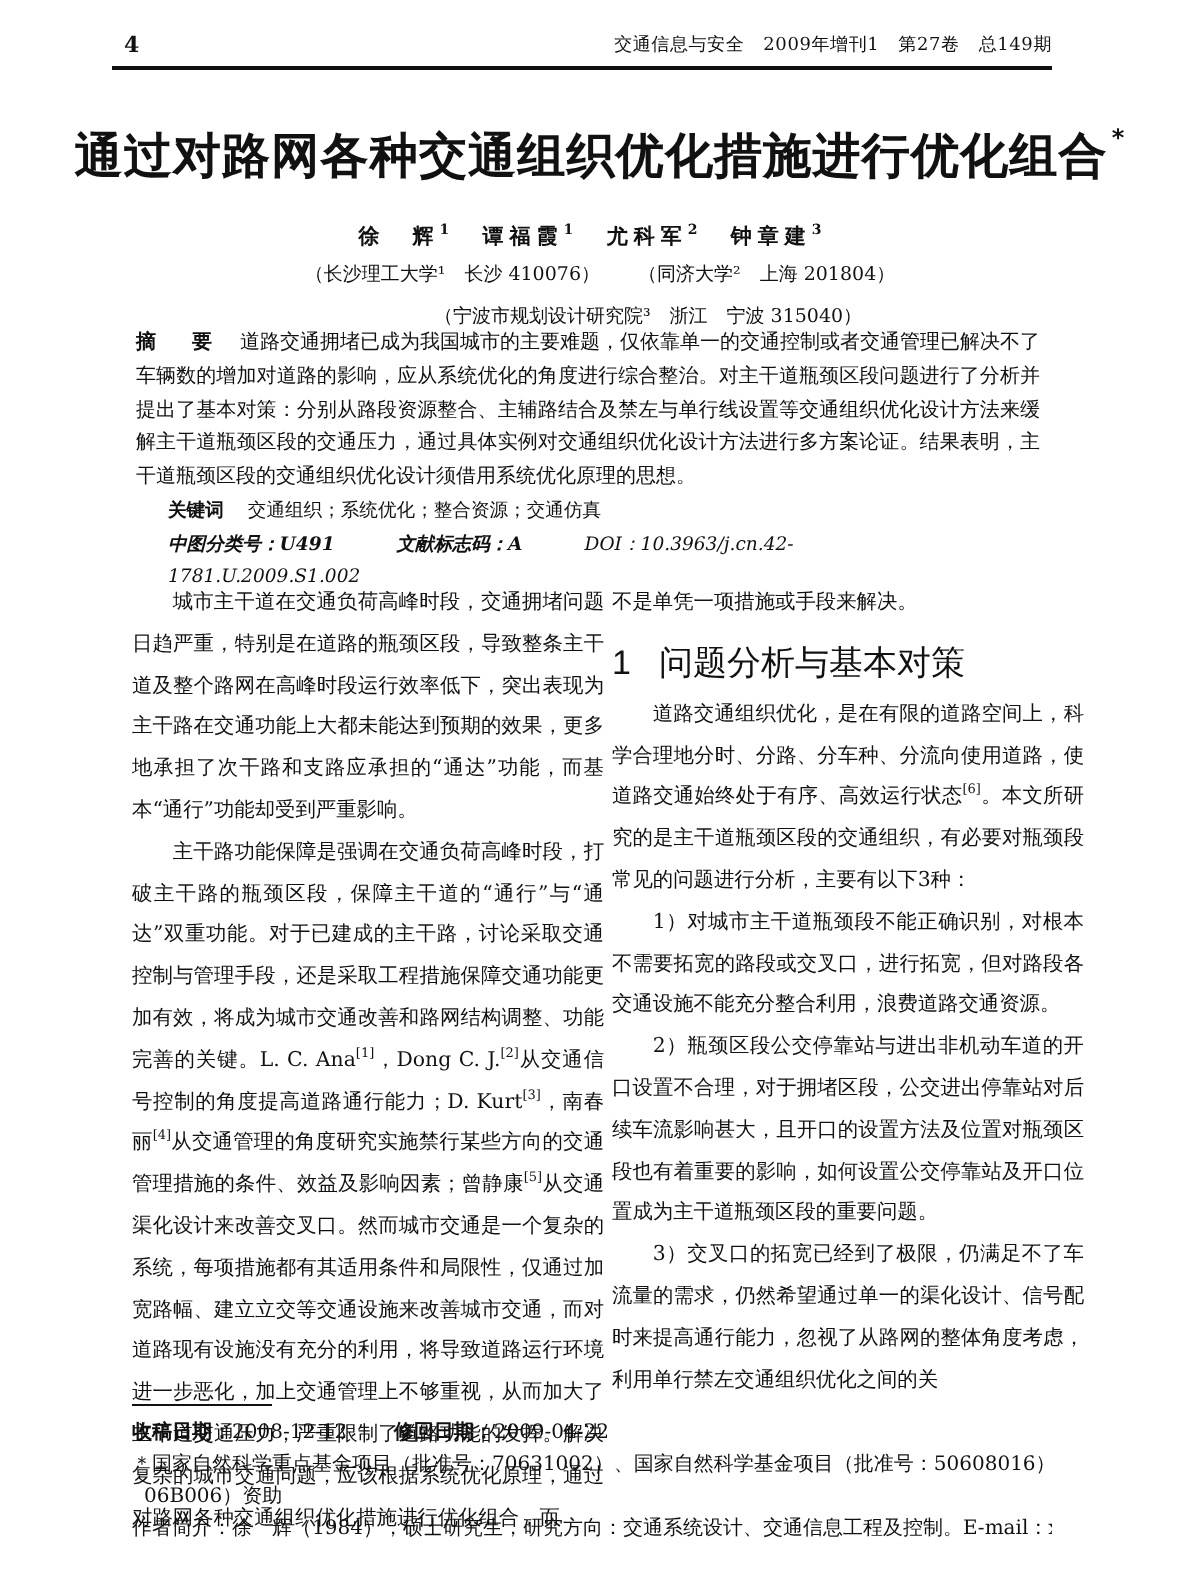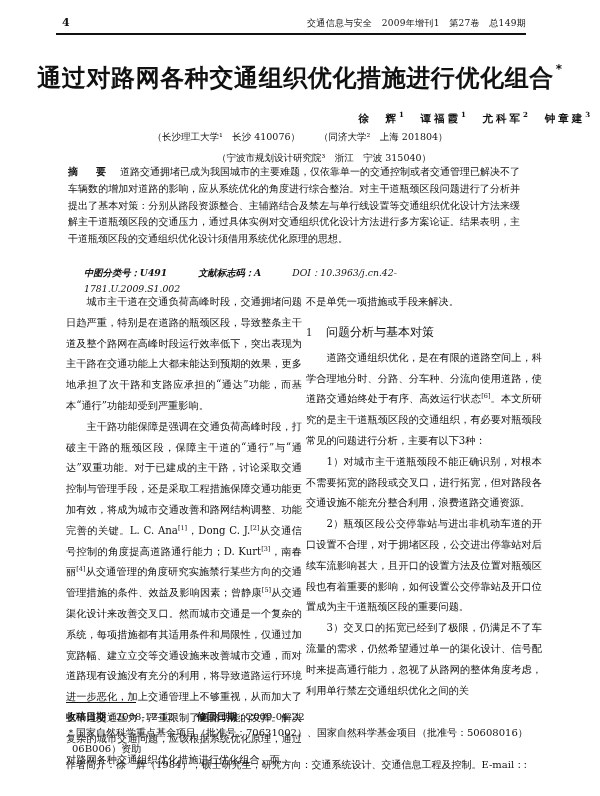--- a/index.html
+++ b/index.html
@@ -13,21 +13,21 @@
   .page-number { position: absolute; left: 6px; top: 0; font-size: 11px; font-weight: bold; }
   .journal-info { position: absolute; right: 0; top: 0; letter-spacing: 0.3px; }
   .header-rule { position: absolute; left: 56px; right: 74px; top: 33px; height: 0;
                  border-top: 2px solid #111; }
 
   
   .title { position: absolute; left: 0; right: 0; top: 62px; text-align: center;
            font-family: "DejaVu Sans", "Liberation Sans", sans-serif;
            font-size: 24px; font-weight: bold; letter-spacing: 0.6px; color: #111; }
   .title sup { font-size: 12px; vertical-align: top; margin-left: 2px; }
-  .authors { position: absolute; left: 0; right: 0; top: 110px; text-align: right;
+  .authors { position: absolute; left: 0; right: 0; top: 110px; text-align: center;
              font-size: 10.5px; font-weight: bold; letter-spacing: 3px; }
   .authors sup { font-size: 7px; letter-spacing: 0; margin-right: 10px; }
   .affil { position: absolute; left: 0; right: 0; text-align: center; font-size: 9.5px; }
   .affil-1 { top: 131px; }
   .affil-2 { top: 152px; padding-left: 48px; }
   .affil span { margin: 0 8px; text-align: right; }
 
   
   .abstract { position: absolute; left: 68px; right: 80px; top: 164px;
               font-size: 10px; line-height: 16.8px; text-align: justify; }
@@ -39,22 +39,22 @@
   .kw-line .lbl { margin-right: 12px; }
   .cls-line span { margin-right: 28px; font-style: italic; }
 
   
   .col { position: absolute; top: 292px; width: 236px; font-size: 10.2px;
          line-height: 20.8px; text-align: justify; }
   .col-left { left: 66px; }
   .col-right { left: 306px; }
   .col p { margin: 0; text-indent: 2em; }
   .col p.noindent { text-indent: 0; }
-  .section-heading { font-family: Liberation Serif, serif;
-                     font-size: 12px; line-height: 24px; margin: 7px 0 4px 0; }
+  .section-heading { font-family: Liberation Sans, sans-serif;
+                     font-size: 17px; line-height: 24px; margin: 7px 0 4px 0; }
   .section-heading .num { margin-right: 14px; }
   .subsection-heading { font-family: "DejaVu Sans", "Liberation Sans", sans-serif;
                         font-size: 10px; font-weight: bold; line-height: 20px; }
   .subsection-heading .num { margin-right: 12px; }
   sup.ref { font-size: 6.5px; vertical-align: super; line-height: 0; }
 
   
   .footnote-rule { position: absolute; left: 66px; top: 702px; width: 70px;
                    border-top: 1px solid #111; }
   .footnotes { position: absolute; left: 66px; right: 74px; top: 709px;
@@ -95,20 +95,23 @@
     <span>（长沙理工大学¹　长沙 410076）</span>
     <span>（同济大学²　上海 201804）</span>
   </div>
   <div class="affil affil-2">
     <span>（宁波市规划设计研究院³　浙江　宁波 315040）</span>
   </div>
 
   <div class="abstract">
     <span class="lbl">摘　要</span><span>道路交通拥堵已成为我国城市的主要难题，仅依靠单一的交通控制或者交通管理已解决不了车辆数的增加对道路的影响，应从系统优化的角度进行综合整治。对主干道瓶颈区段问题进行了分析并提出了基本对策：分别从路段资源整合、主辅路结合及禁左与单行线设置等交通组织优化设计方法来缓解主干道瓶颈区段的交通压力，通过具体实例对交通组织优化设计方法进行多方案论证。结果表明，主干道瓶颈区段的交通组织优化设计须借用系统优化原理的思想。</span>
   </div>
+  <div class="kw-line">
+    <span class="lbl">关键词</span><span>交通组织；系统优化；整合资源；交通仿真</span>
+  </div>
   <div class="cls-line">
     <span class="lbl">中图分类号：U491</span>
     <span class="lbl">文献标志码：A</span>
     <span>DOI：10.3963/j.cn.42-1781.U.2009.S1.002</span>
   </div>
 
   <div class="col col-left">
     <p><span>城市主干道在交通负荷高峰时段，交通拥堵问题日趋严重，特别是在道路的瓶颈区段，导致整条主干道及整个路网在高峰时段运行效率低下，突出表现为主干路在交通功能上大都未能达到预期的效果，更多地承担了次干路和支路应承担的“通达”功能，而基本“通行”功能却受到严重影响。</span></p>
     <p><span>主干路功能保障是强调在交通负荷高峰时段，打破主干路的瓶颈区段，保障主干道的“通行”与“通达”双重功能。对于已建成的主干路，讨论采取交通控制与管理手段，还是采取工程措施保障交通功能更加有效，将成为城市交通改善和路网结构调整、功能完善的关键。L. C. Ana</span><sup class="ref">[1]</sup><span>，Dong C. J.</span><sup class="ref">[2]</sup><span>从交通信号控制的角度提高道路通行能力；D. Kurt</span><sup class="ref">[3]</sup><span>，南春丽</span><sup class="ref">[4]</sup><span>从交通管理的角度研究实施禁行某些方向的交通管理措施的条件、效益及影响因素；曾静康</span><sup class="ref">[5]</sup><span>从交通渠化设计来改善交叉口。然而城市交通是一个复杂的系统，每项措施都有其适用条件和局限性，仅通过加宽路幅、建立立交等交通设施来改善城市交通，而对道路现有设施没有充分的利用，将导致道路运行环境进一步恶化，加上交通管理上不够重视，从而加大了主干道交通压力，严重限制了道路功能的发挥。解决复杂的城市交通问题，应该根据系统优化原理，通过对路网各种交通组织优化措施进行优化组合，而</span></p>
   </div>

